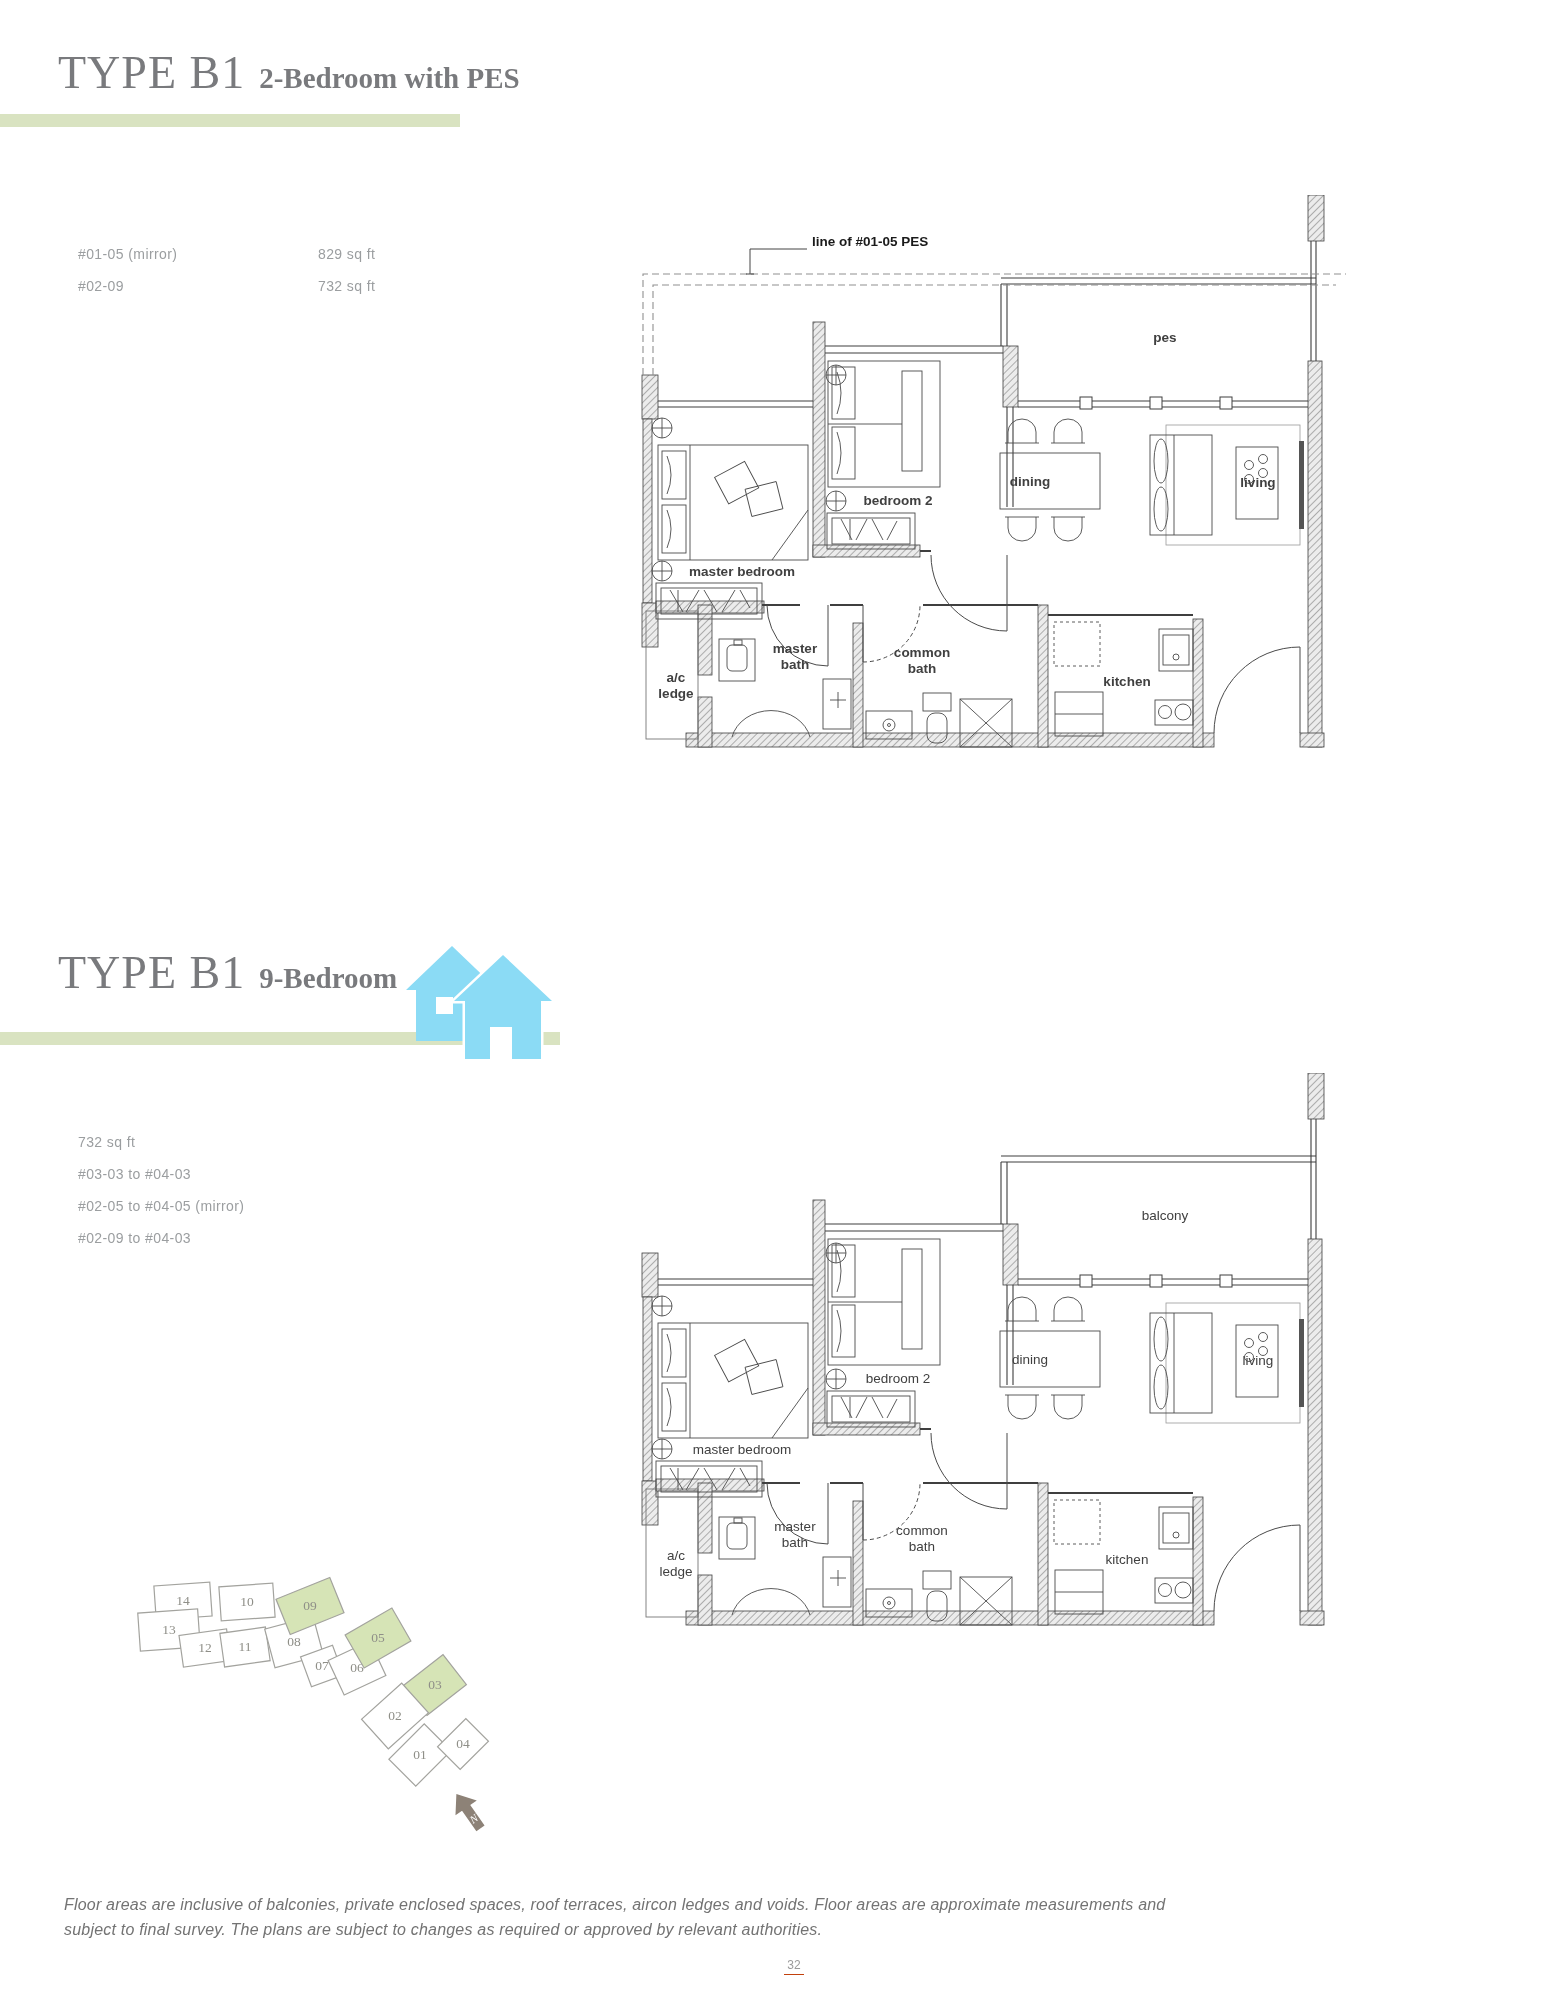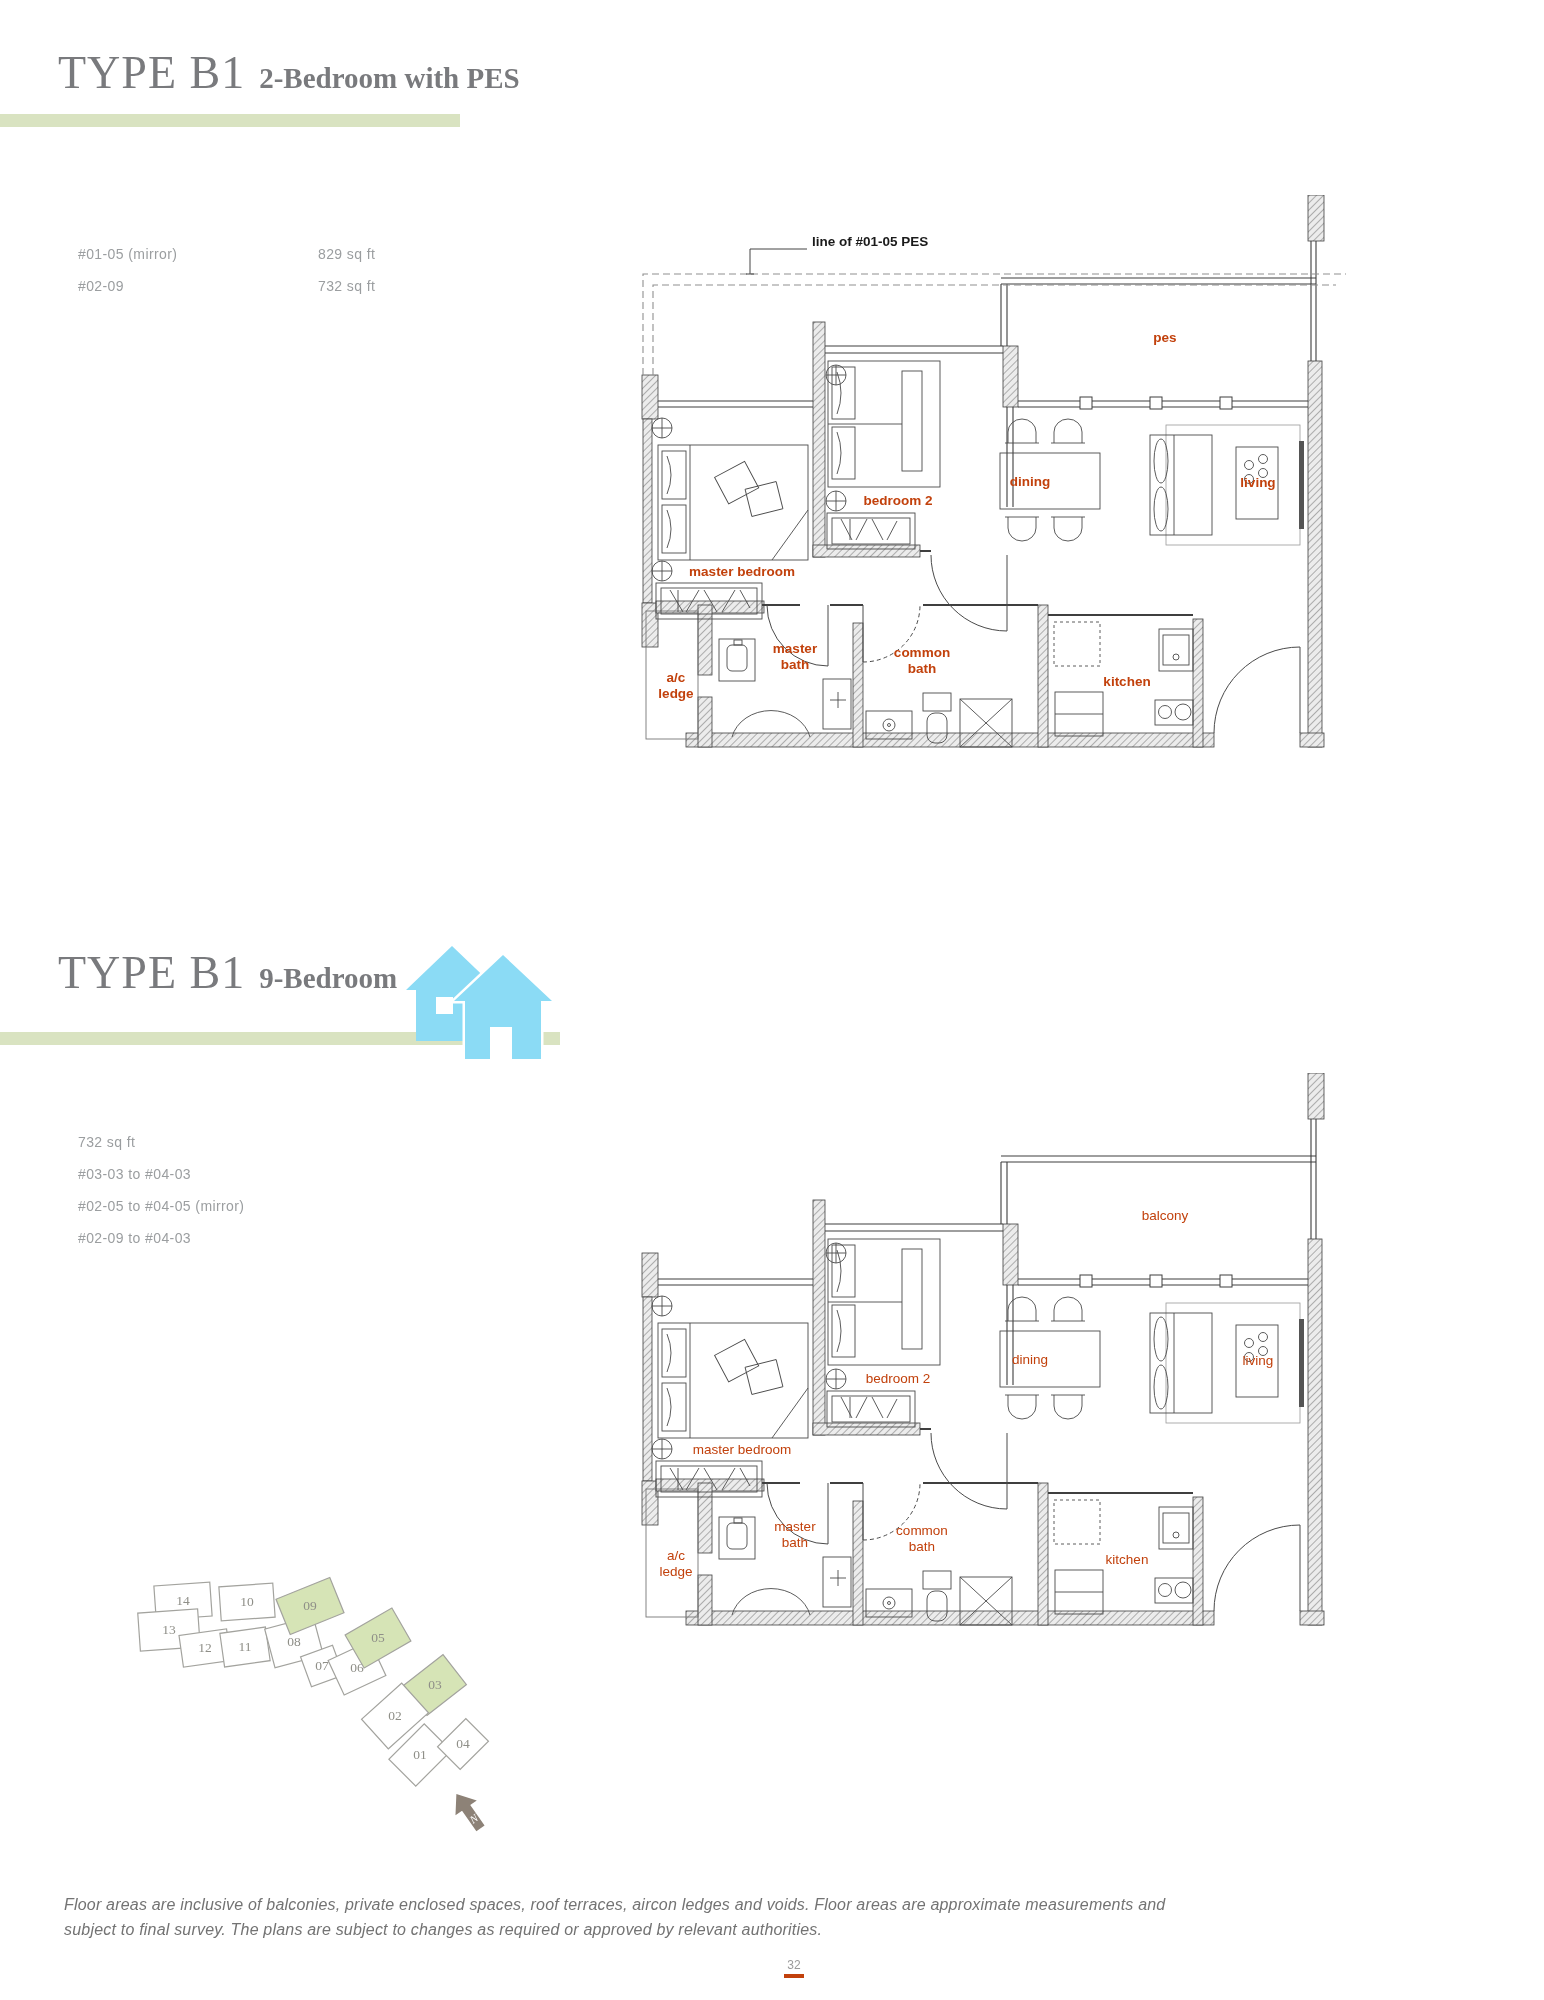--- a/index.html
+++ b/index.html
@@ -17,31 +17,31 @@
   .unit-info{position:absolute;color:#9b9ea0;font-size:14px;letter-spacing:.4px;line-height:32px;}
   #info1{left:78px;top:238px;}
   #info1 .row{display:flex;}
   #info1 .unit{width:240px;}
   #info2{left:78px;top:1126px;}
   .plan{position:absolute;width:840px;height:580px;}
   #plan1{left:510px;top:195px;font-weight:bold;}
   #plan2{left:510px;top:1073px;}
   .plan svg.base,.plan svg.overlay{position:absolute;left:0;top:0;}
   .plan-label{position:absolute;transform:translate(-50%,-50%);text-align:center;
-              font-size:13.5px;line-height:1.22;color:#c2410c;white-space:pre-line;}
+              font-size:13.5px;line-height:1.22;color:#404040;white-space:pre-line;}
   .anno{position:absolute;left:302px;top:46px;transform:translate(0,-50%);
         font-size:13.5px;color:#1a1a1a;white-space:nowrap;}
   #houseicon{position:absolute;left:400px;top:933px;width:152px;height:134px;}
   #siteplan{position:absolute;left:95px;top:1520px;}
   .site-num{font-family:"Liberation Serif",serif;font-size:13.5px;fill:#8f8f88;}
   .footer{position:absolute;left:64px;top:1892px;width:1436px;font-size:16px;
           line-height:25px;color:#737373;letter-spacing:.2px;font-style:italic;}
   .pagenum{position:absolute;left:0;right:0;top:1958px;text-align:center;
            font-size:12px;color:#9b9b9b;}
-  .pagenum span{border-bottom:4px solid #c2410c;padding:0 3px 2px;margin-left:44px;}
+  .pagenum span{border-bottom:1px solid #c2410c;padding:0 3px 2px;margin-left:44px;}
 </style>
 </head>
 <body>
 
 <div class="page">
 
   <svg width="0" height="0" style="position:absolute" aria-hidden="true">
     <defs>
       <pattern id="hatch" width="5" height="5" patternUnits="userSpaceOnUse" patternTransform="rotate(45)">
         <rect width="5" height="5" fill="#ececec"></rect>

